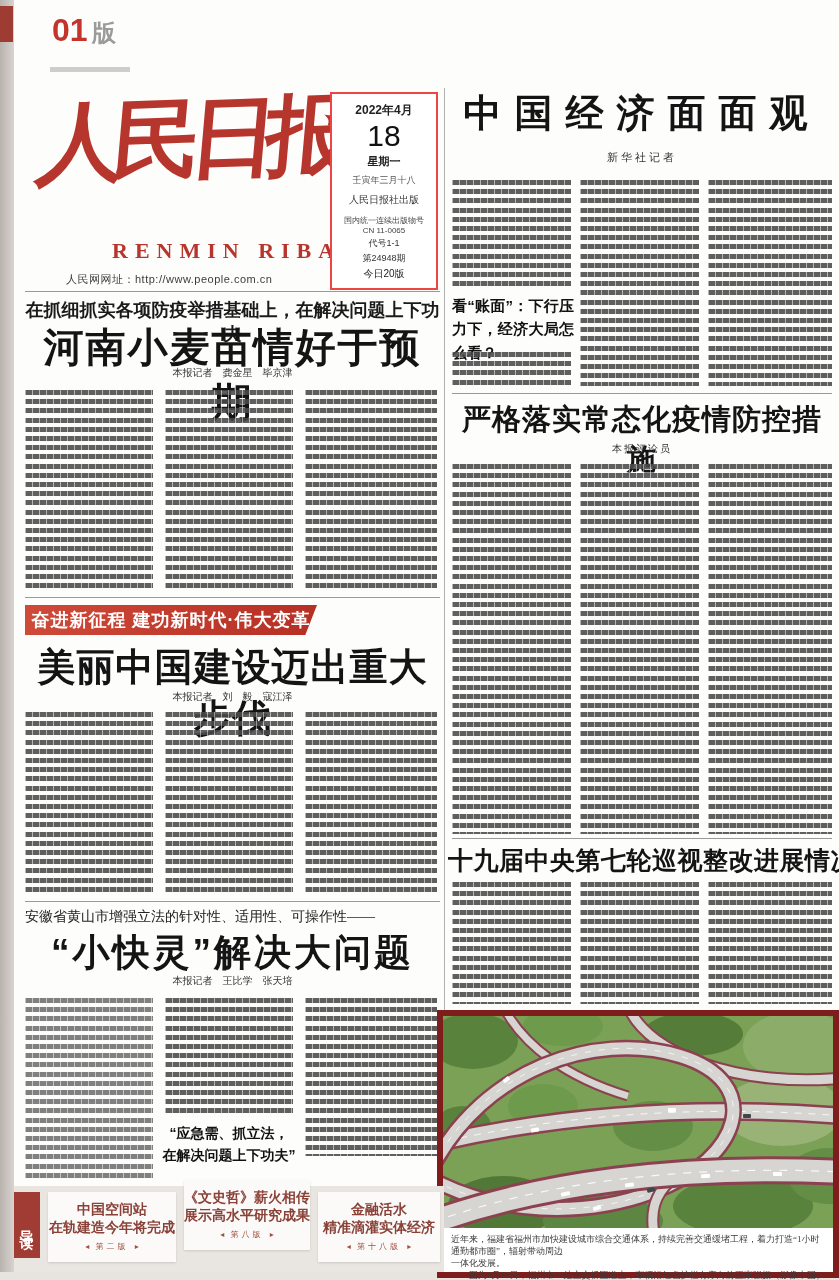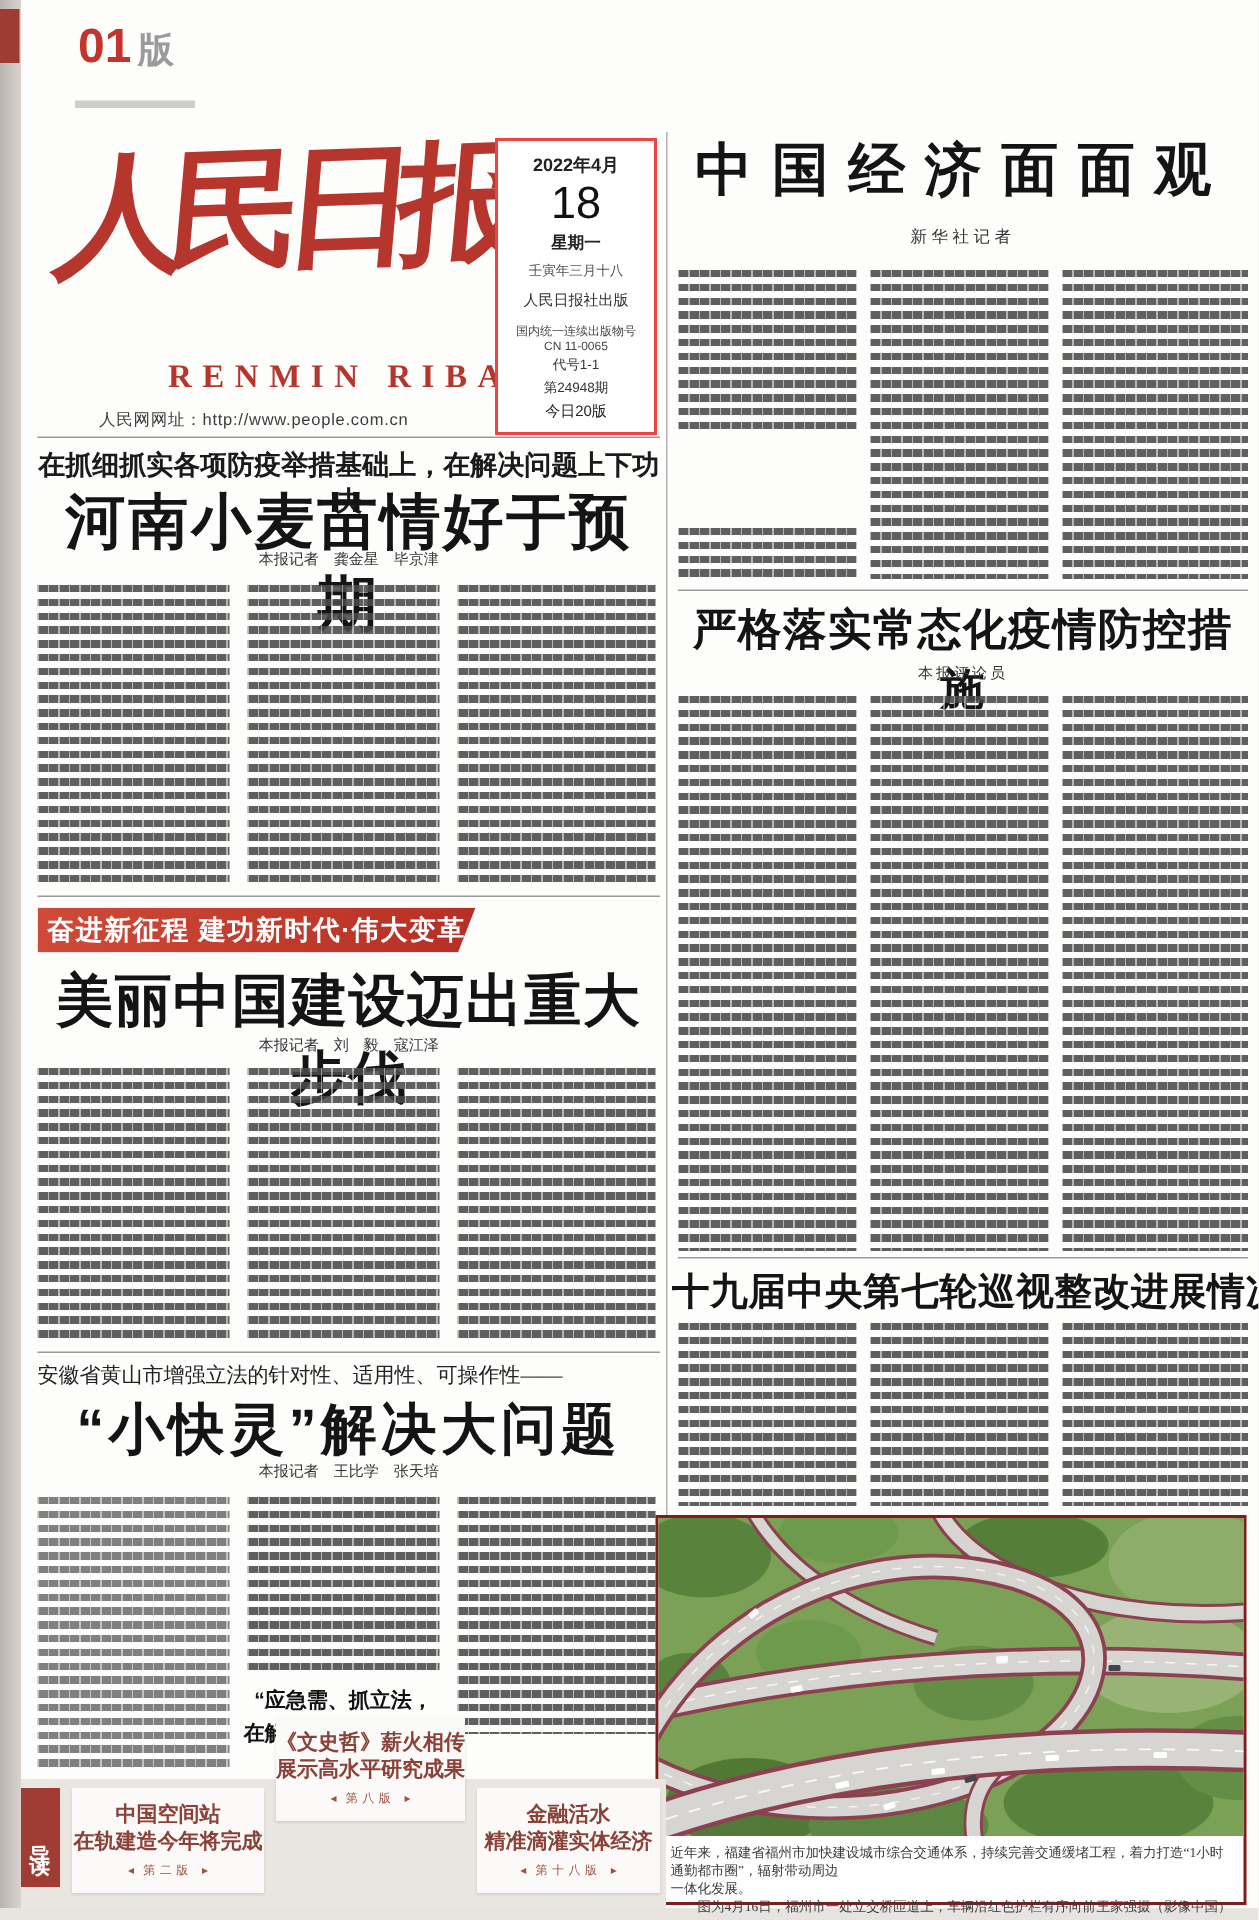--- a/index.html
+++ b/index.html
@@ -49,40 +49,41 @@
     <div style="font-size:9px;color:#333;margin-top:2px;">代号1-1</div>
     <div style="font-size:9px;color:#333;margin-top:2px;">第24948期</div>
     <div style="font-size:10px;color:#222;margin-top:2px;">今日20版</div>
   </div>
 
   <div class="rule" style="left:444px;top:88px;width:1px;height:922px;background:#b0b0b0;"></div>
 
   <div class="abs headline" style="left:452px;top:88px;width:380px;font-size:38px;letter-spacing:13px;">中国经济面面观</div>
   <div class="abs byline" style="left:452px;top:150px;width:380px;font-size:11px;letter-spacing:3px;">新华社记者</div>
   <div class="ptext" style="left:452px;top:180px;width:119px;height:108px;"></div>
+  <div class="abs" style="left:452px;top:294px;width:122px;font-size:15px;font-weight:bold;color:#111;line-height:1.55;text-align:justify;">看“账面”：下行压力下，经济大局怎么看？</div>
   <div class="ptext" style="left:452px;top:352px;width:119px;height:34px;"></div>
   <div class="ptext" style="left:580px;top:180px;width:119px;height:206px;"></div>
   <div class="ptext" style="left:708px;top:180px;width:124px;height:206px;"></div>
 
   <div class="rule" style="left:452px;top:393px;width:380px;height:1px;"></div>
 
   <div class="abs headline" style="left:452px;top:400px;width:380px;font-size:29px;letter-spacing:1px;">严格落实常态化疫情防控措施</div>
   <div class="abs byline" style="left:452px;top:442px;width:380px;font-size:10px;letter-spacing:2px;">本报评论员</div>
   <div class="ptext" style="left:452px;top:464px;width:119px;height:370px;"></div>
   <div class="ptext" style="left:580px;top:464px;width:119px;height:370px;"></div>
   <div class="ptext" style="left:708px;top:464px;width:124px;height:370px;"></div>
 
   <div class="rule" style="left:452px;top:838px;width:380px;height:1px;"></div>
 
   <div class="abs headline" style="left:448px;top:844px;width:388px;font-size:25px;letter-spacing:0.5px;white-space:nowrap;">十九届中央第七轮巡视整改进展情况全部公布</div>
   <div class="ptext" style="left:452px;top:882px;width:119px;height:122px;"></div>
   <div class="ptext" style="left:580px;top:882px;width:119px;height:122px;"></div>
   <div class="ptext" style="left:708px;top:882px;width:124px;height:122px;"></div>
 
-  <div class="abs" style="left:437px;top:1010px;width:390px;height:256px;border:2px solid #7f1d1d;background:#fff;">
+  <div class="abs" style="left:437px;top:1010px;width:390px;height:256px;border:6px solid #7f1d1d;background:#fff;">
     <svg width="390" height="212" viewBox="0 0 390 212" style="display:block;">
       <rect width="390" height="212" fill="#7aa155"></rect>
       <g opacity="0.9">
         <ellipse cx="30" cy="25" rx="45" ry="28" fill="#567f3a"></ellipse>
         <ellipse cx="120" cy="10" rx="40" ry="20" fill="#6d9a4a"></ellipse>
         <ellipse cx="250" cy="18" rx="50" ry="22" fill="#517a37"></ellipse>
         <ellipse cx="355" cy="30" rx="55" ry="35" fill="#8fae6d"></ellipse>
         <ellipse cx="340" cy="95" rx="60" ry="35" fill="#9cb579"></ellipse>
         <ellipse cx="60" cy="190" rx="55" ry="30" fill="#4e7434"></ellipse>
         <ellipse cx="160" cy="205" rx="60" ry="25" fill="#5a8440"></ellipse>
@@ -177,21 +178,21 @@
   <div class="abs" style="left:48px;top:1192px;width:128px;height:70px;background:#fbfaf9;box-shadow:0 1px 2px rgba(0,0,0,.12);text-align:center;">
     <div style="margin-top:9px;font-size:14px;font-weight:bold;color:#8a4238;">中国空间站</div>
     <div style="font-size:14px;font-weight:bold;color:#8a4238;">在轨建造今年将完成</div>
     <div style="margin-top:4px;font-size:8px;color:#a05040;">
       <span>◂</span>
       <span style="letter-spacing:3px;margin:0 4px;">第二版</span>
       <span>▸</span>
     </div>
   </div>
 
-  <div class="abs" style="left:184px;top:1144px;width:126px;height:70px;background:#fbfaf9;box-shadow:0 1px 2px rgba(0,0,0,.12);text-align:center;">
+  <div class="abs" style="left:184px;top:1180px;width:126px;height:70px;background:#fbfaf9;box-shadow:0 1px 2px rgba(0,0,0,.12);text-align:center;">
     <div style="margin-top:9px;font-size:14px;font-weight:bold;color:#8a4238;">《文史哲》薪火相传</div>
     <div style="font-size:14px;font-weight:bold;color:#8a4238;">展示高水平研究成果</div>
     <div style="margin-top:4px;font-size:8px;color:#a05040;">
       <span>◂</span>
       <span style="letter-spacing:3px;margin:0 4px;">第八版</span>
       <span>▸</span>
     </div>
   </div>
 
   <div class="abs" style="left:318px;top:1192px;width:122px;height:70px;background:#fbfaf9;box-shadow:0 1px 2px rgba(0,0,0,.12);text-align:center;">

